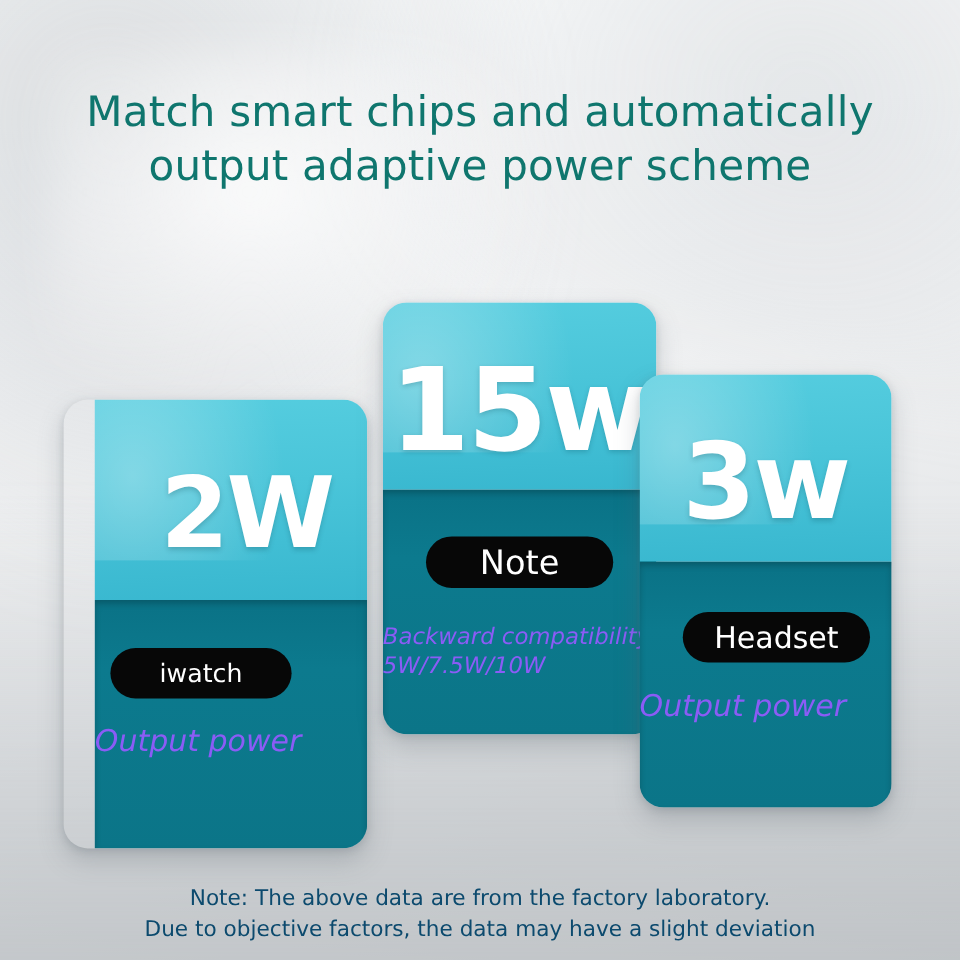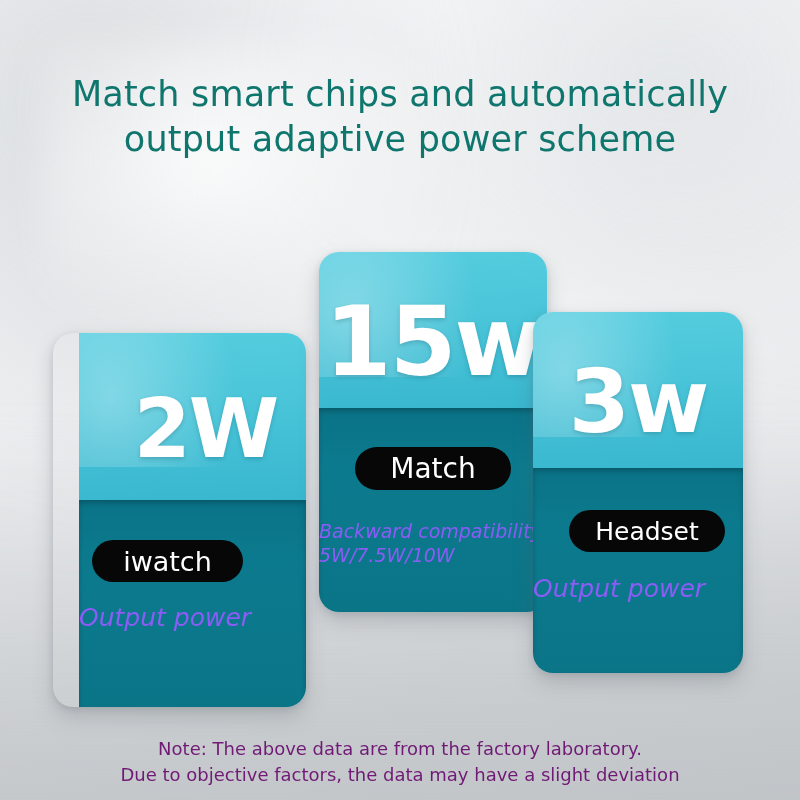--- a/index.html
+++ b/index.html
@@ -166,21 +166,21 @@
     font-family: "DejaVu Sans", sans-serif;
     white-space: pre-line;
     font-style: italic;
   }
 
   
   #card-iwatch { left: 53px;  top: 333px; width: 227px; height: 374px; padding-left: 26px; }
   #card-iwatch .card-top    { height: 167px; }
   #card-iwatch .card-bottom { height: 207px; }
   #card-iwatch .watt    { top: 55px;  font-size: 82px; }
-  #card-iwatch .pill    { left: 39px; top: 207px; width: 151px; height: 42px; font-size: 27px; }
+  #card-iwatch .pill    { left: 39px; top: 207px; width: 151px; height: 42px; font-size: 21px; }
   #card-iwatch .caption { top: 270px; font-size: 25px; line-height: 30px; }
 
   
   #card-phone { left: 302px; top: 252px; width: 228px; height: 360px; margin-left: 17px; }
   #card-phone .card-top    { height: 156px; }
   #card-phone .card-bottom { height: 204px; }
   #card-phone .watt    { top: 42px;  font-size: 96px; }
   #card-phone .pill    { left: 36px; top: 195px; width: 156px; height: 43px; font-size: 28px; }
   #card-phone .caption { top: 267px; font-size: 19px; line-height: 24px; }
 
@@ -192,21 +192,21 @@
   #card-headset .pill    { left: 36px; top: 198px; width: 156px; height: 42px; font-size: 25px; }
   #card-headset .caption { top: 262px; font-size: 25px; line-height: 30px; }
 
   
   .footnote {
     position: absolute;
     left: 0;
     top: 736px;
     width: 800px;
     text-align: center;
-    color: #701a75;
+    color: #0c4a6e;
     font-size: 18px;
     line-height: 26px;
     font-family: "DejaVu Sans", sans-serif;
     white-space: pre-line;
   }
 </style>
 </head>
 <body>
 
 <div id="poster">
@@ -225,21 +225,21 @@
     <div class="card-bottom"></div>
     <div class="watt">2W</div>
     <div class="pill">iwatch</div>
     <div class="caption">Output power</div>
   </div>
 
   <div class="card" id="card-phone">
     <div class="card-top"></div>
     <div class="card-bottom"></div>
     <div class="watt">15w</div>
-    <div class="pill">Match</div>
+    <div class="pill">Note</div>
     <div class="caption">Backward compatibility
 5W/7.5W/10W</div>
   </div>
 
   <div class="card" id="card-headset">
     <div class="card-top"></div>
     <div class="card-bottom"></div>
     <div class="watt">3w</div>
     <div class="pill">Headset</div>
     <div class="caption">Output power</div>

